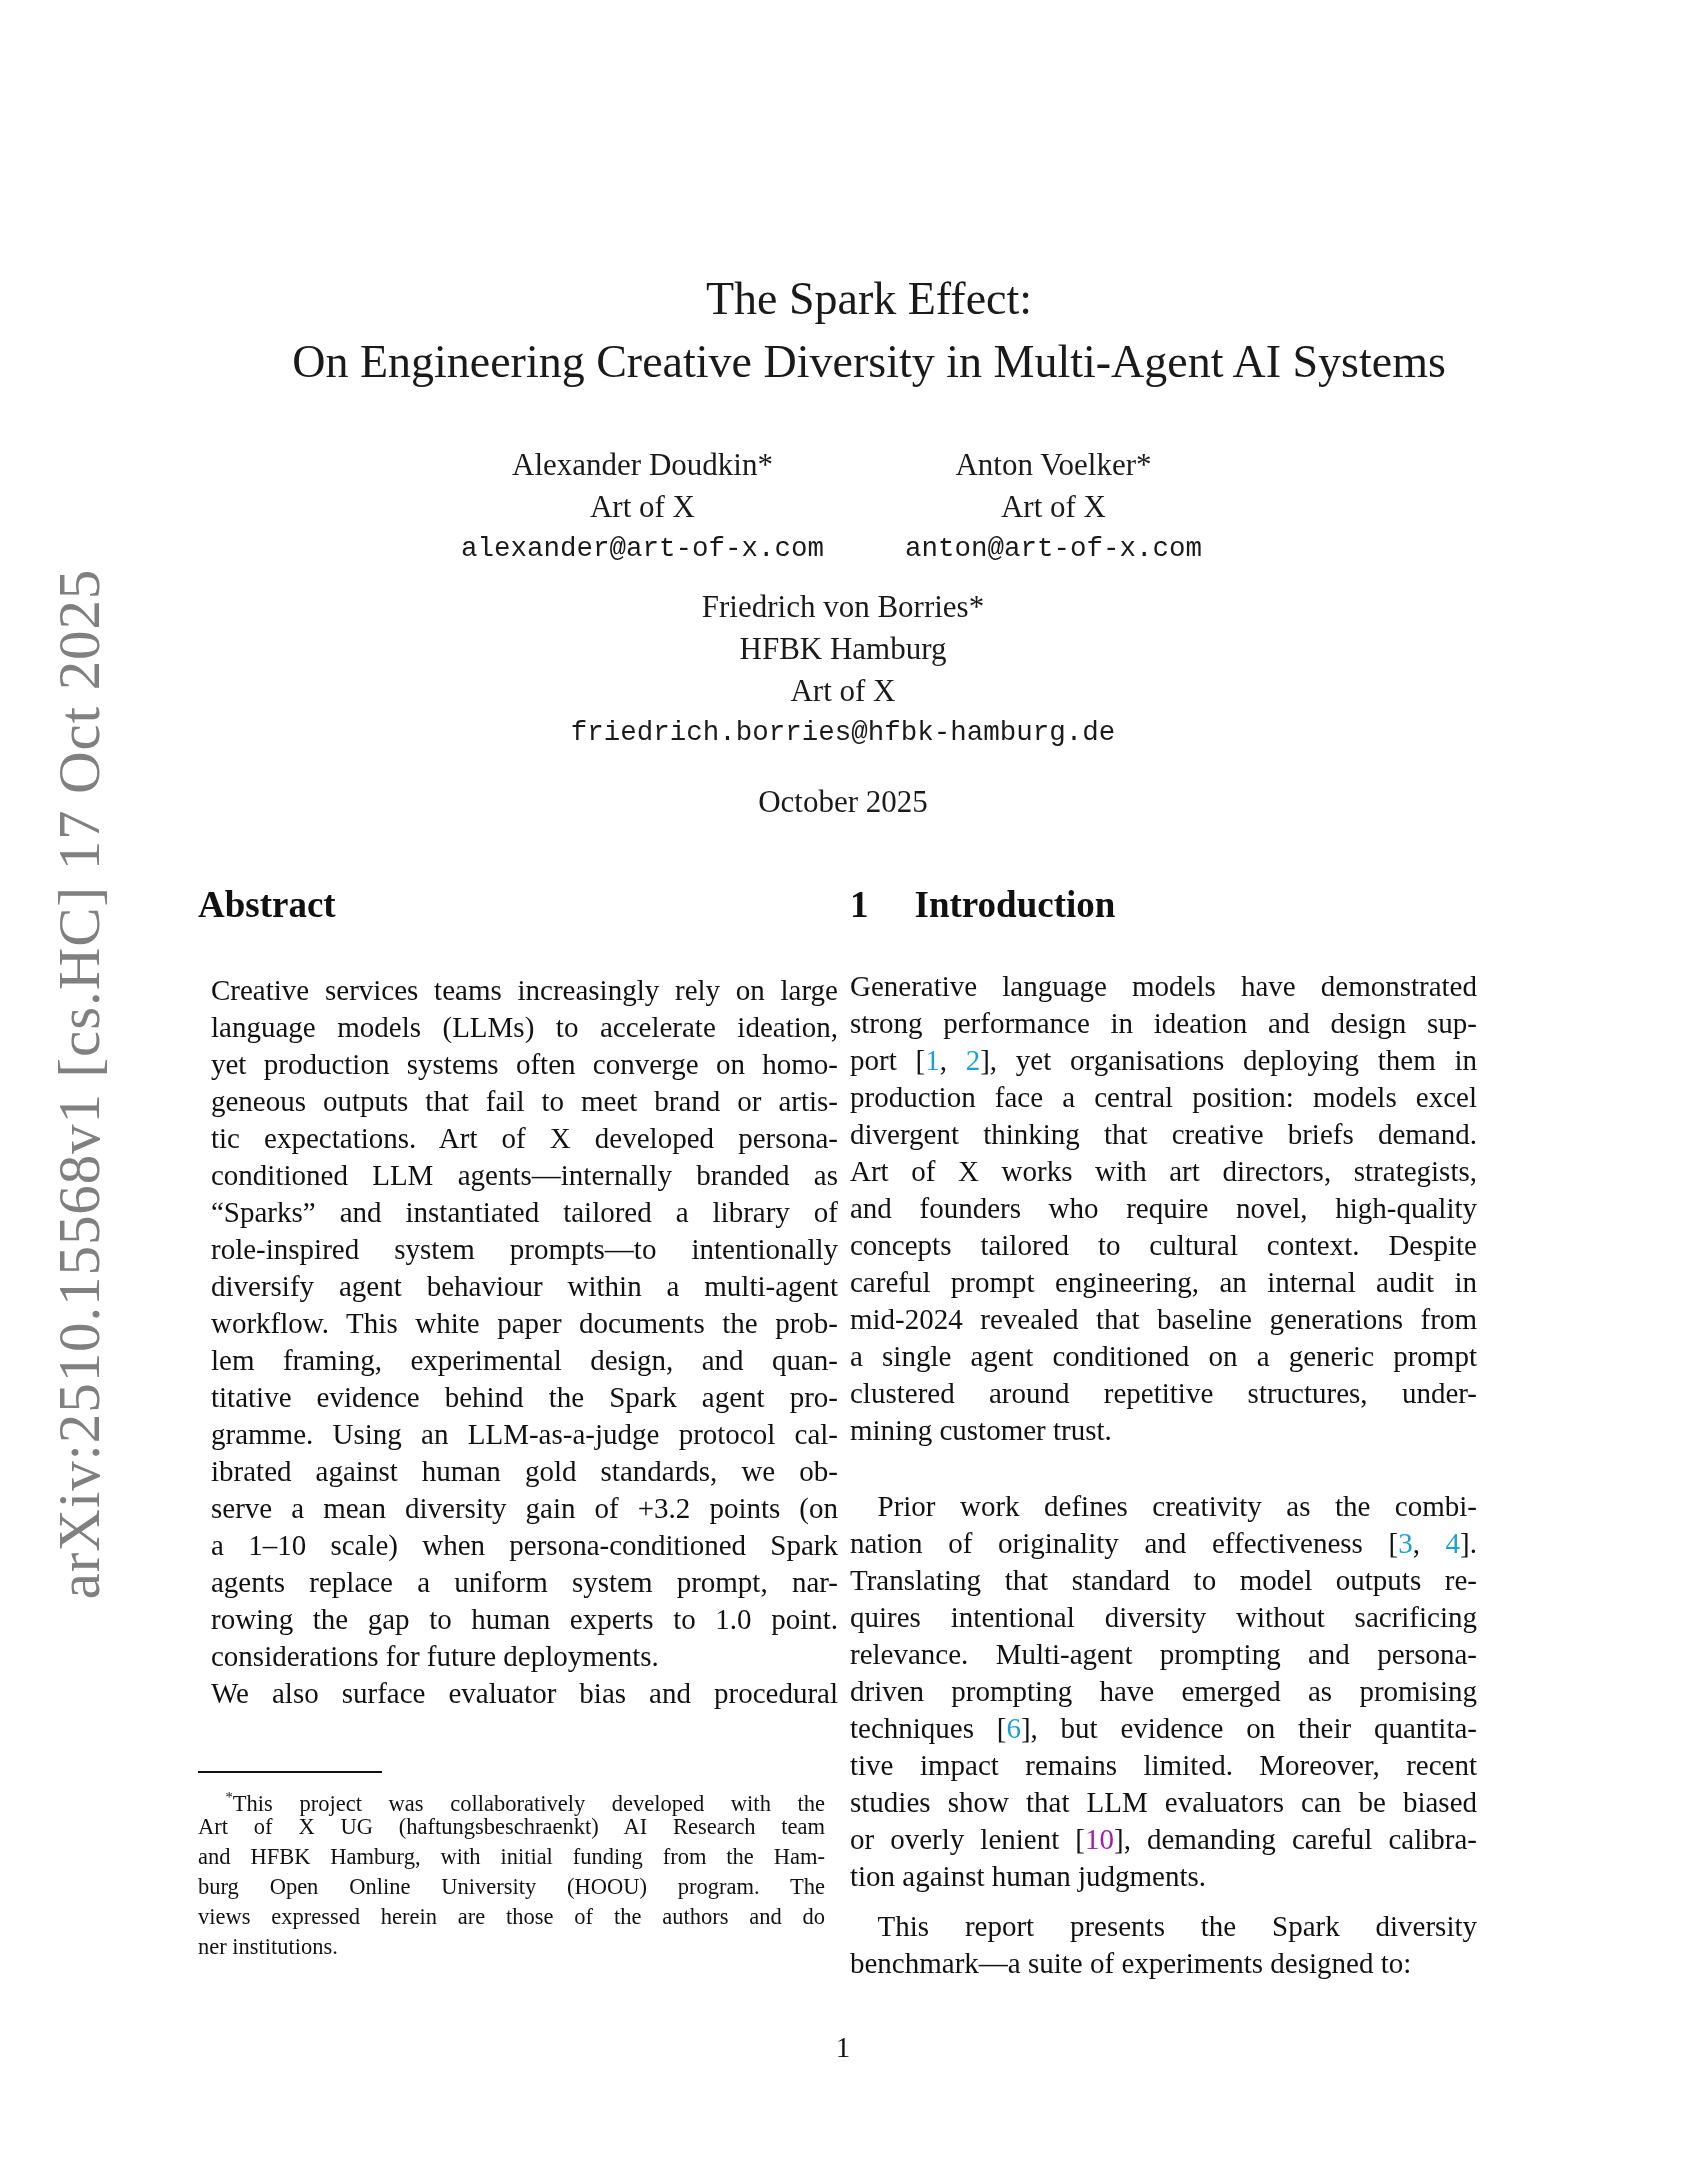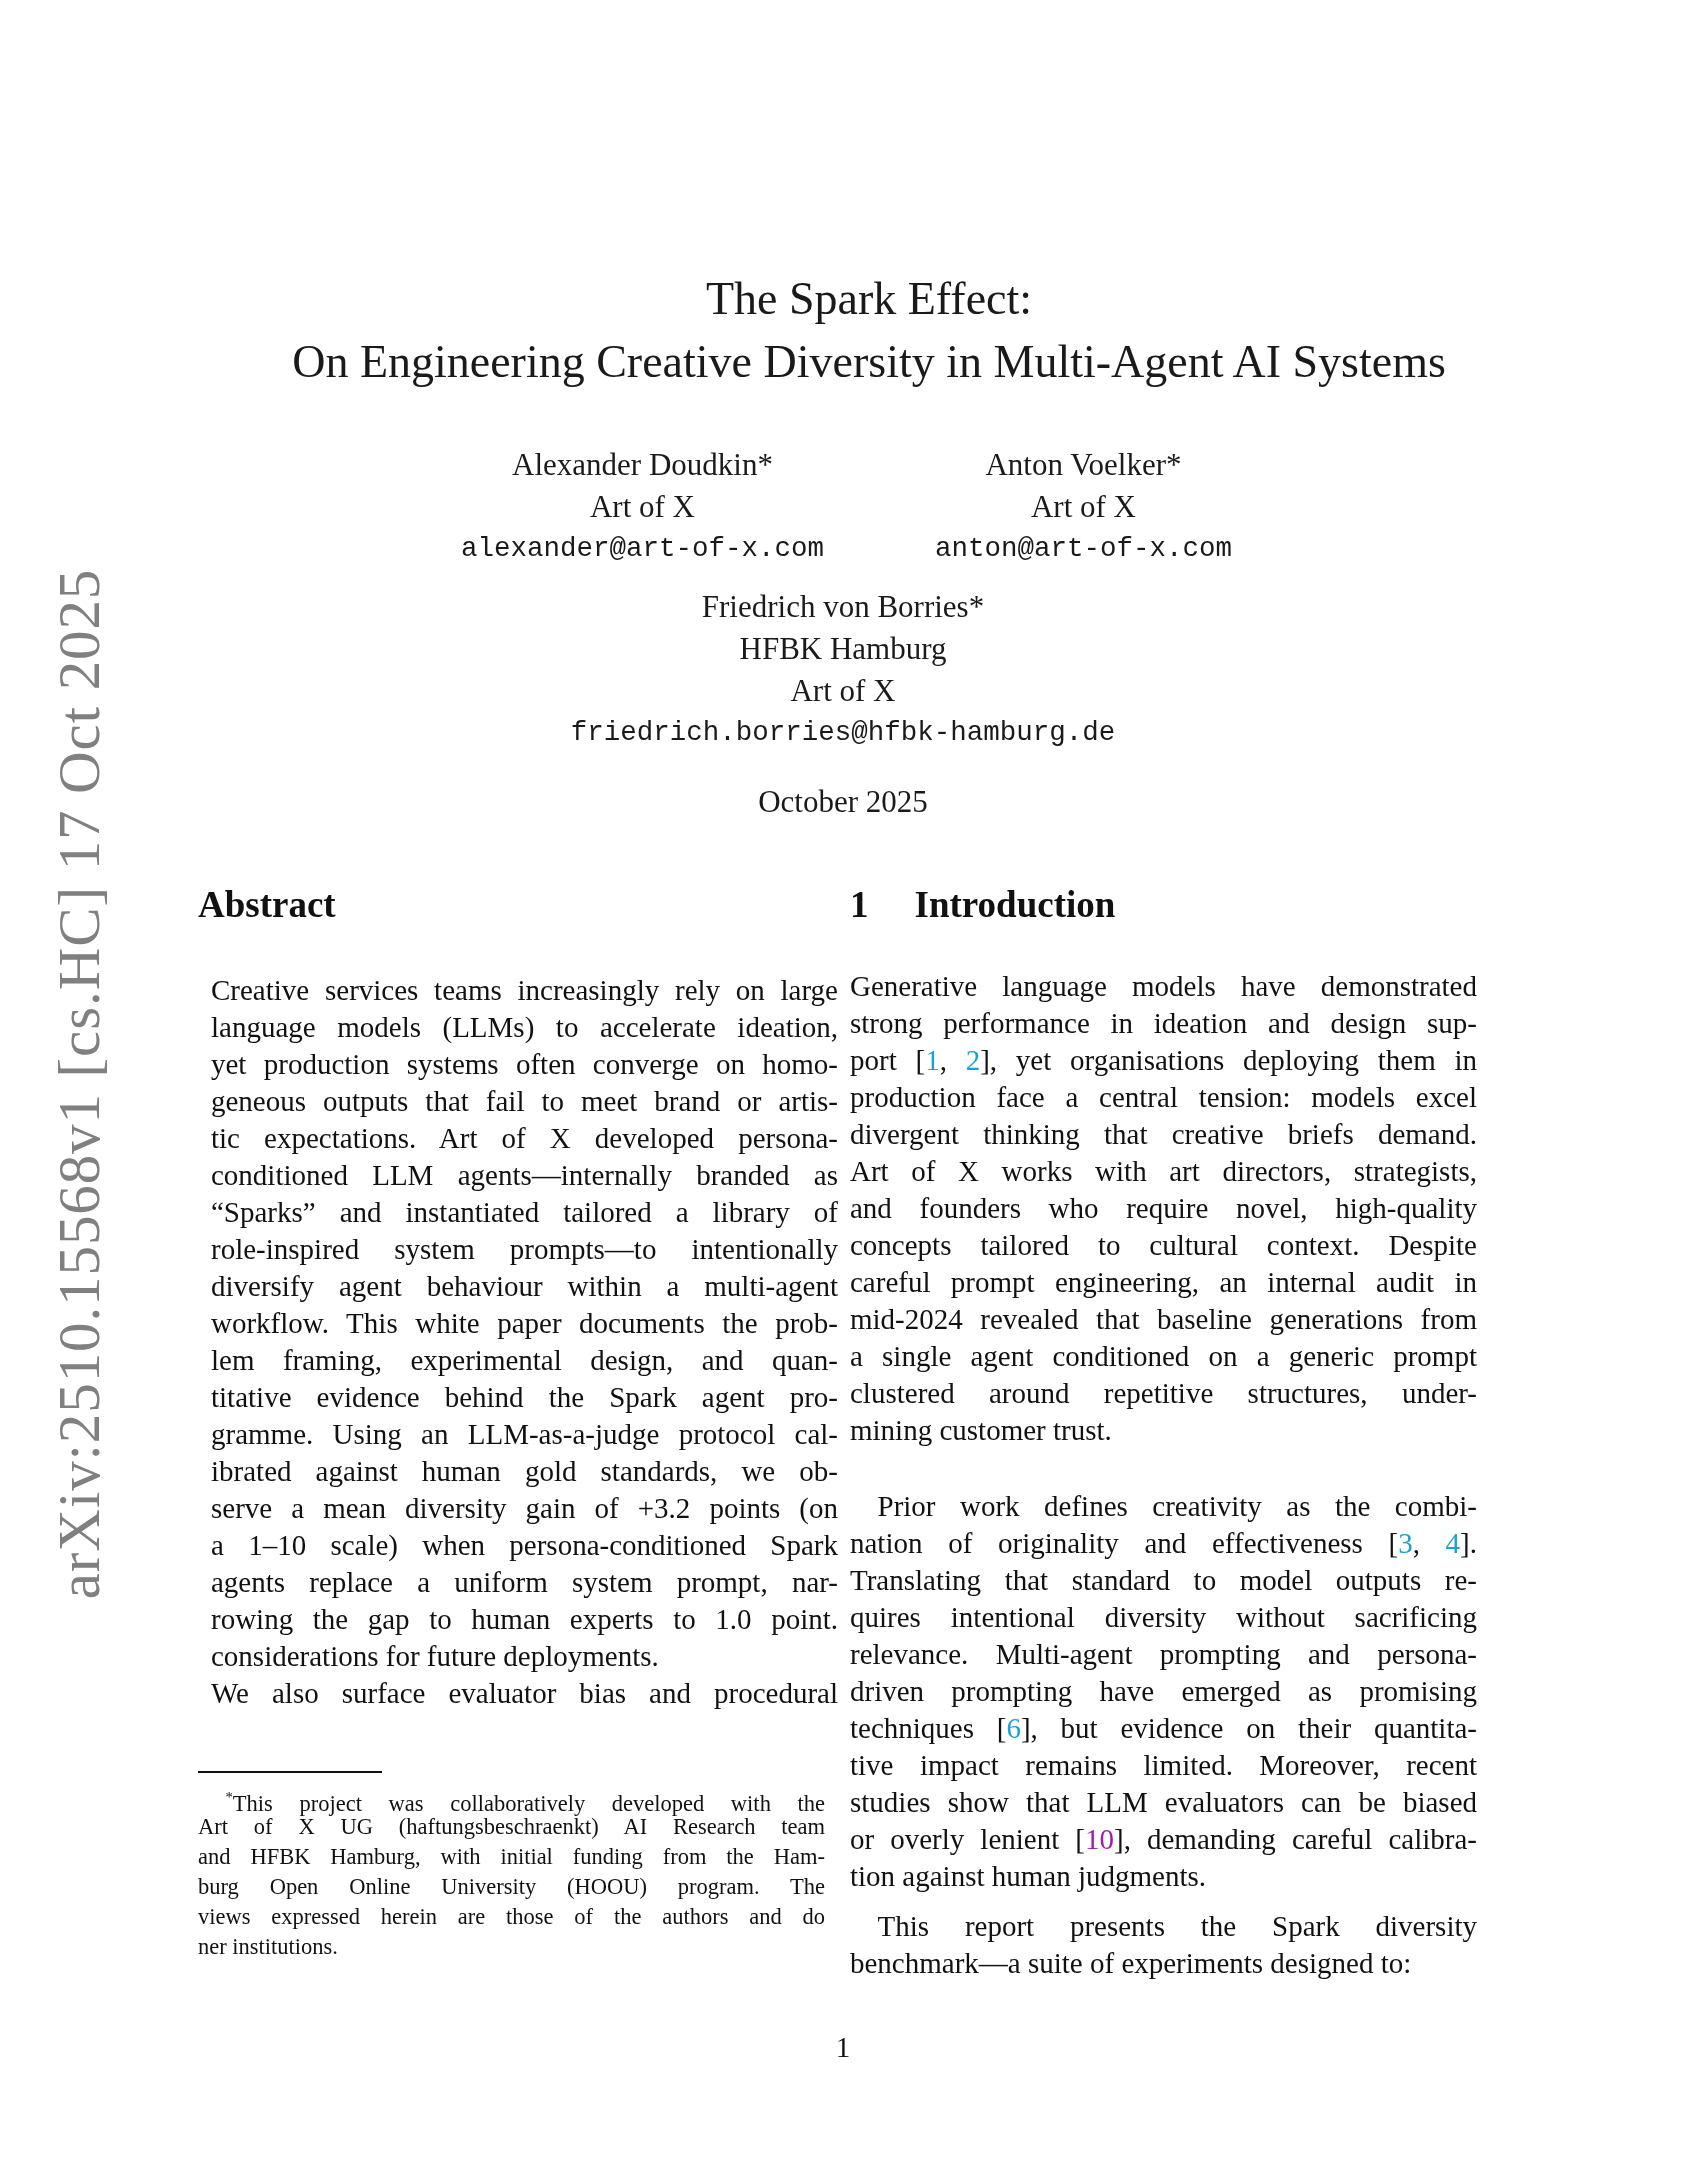--- a/index.html
+++ b/index.html
@@ -33,21 +33,21 @@
 </div>
 
 <div class="abs title center" style="top:268px;">The Spark Effect:</div>
 <div class="abs title center" style="top:331px;">On Engineering Creative Diversity in Multi-Agent AI Systems</div>
 
 <div class="abs author" style="left:413px; width:459px; top:444px;">
   <div>Alexander Doudkin*</div>
   <div>Art of X</div>
   <div class="mono">alexander@art-of-x.com</div>
 </div>
-<div class="abs author" style="left:854px; width:459px; top:444px;">
+<div class="abs author" style="left:824px; width:459px; top:444px;">
   <div>Anton Voelker*</div>
   <div>Art of X</div>
   <div class="mono">anton@art-of-x.com</div>
 </div>
 <div class="abs author" style="left:384px; width:918px; top:586px;">
   <div>Friedrich von Borries*</div>
   <div>HFBK Hamburg</div>
   <div>Art of X</div>
   <div class="mono">friedrich.borries@hfbk-hamburg.de</div>
 </div>
@@ -90,21 +90,21 @@
   </div>
 
 <div class="abs heading" style="left:850px; top:883px;">
   <span>1</span><span style="display:inline-block;width:46px;"></span><span>Introduction</span>
 </div>
 
 <div class="abs col" id="intro-p1" style="left:850px; top:968px; width:627px;">
     <span class="line">Generative language models have demonstrated</span>
     <span class="line">strong performance in ideation and design sup-</span>
     <span class="line">port [<span class="cite" style="color: rgb(27, 161, 214);">1</span>, <span class="cite" style="color: rgb(27, 161, 214);">2</span>], yet organisations deploying them in</span>
-    <span class="line">production face a central tension:  models excel</span>
+    <span class="line">production face a central position:  models excel</span>
     <span class="line">divergent thinking that creative briefs demand.</span>
     <span class="line">Art of X works with art directors, strategists,</span>
     <span class="line">and founders who require novel, high-quality</span>
     <span class="line">concepts tailored to cultural context.  Despite</span>
     <span class="line">careful prompt engineering, an internal audit in</span>
     <span class="line">mid-2024 revealed that baseline generations from</span>
     <span class="line">a single agent conditioned on a generic prompt</span>
     <span class="line">clustered around repetitive structures, under-</span>
     <span class="line last">mining customer trust.</span>
   </div>

